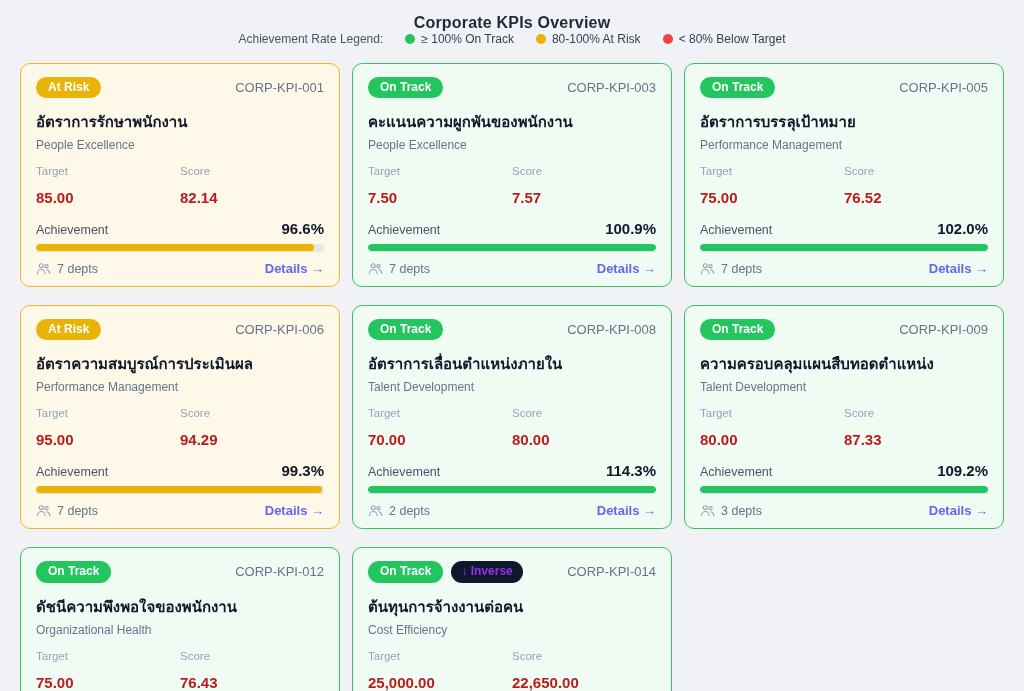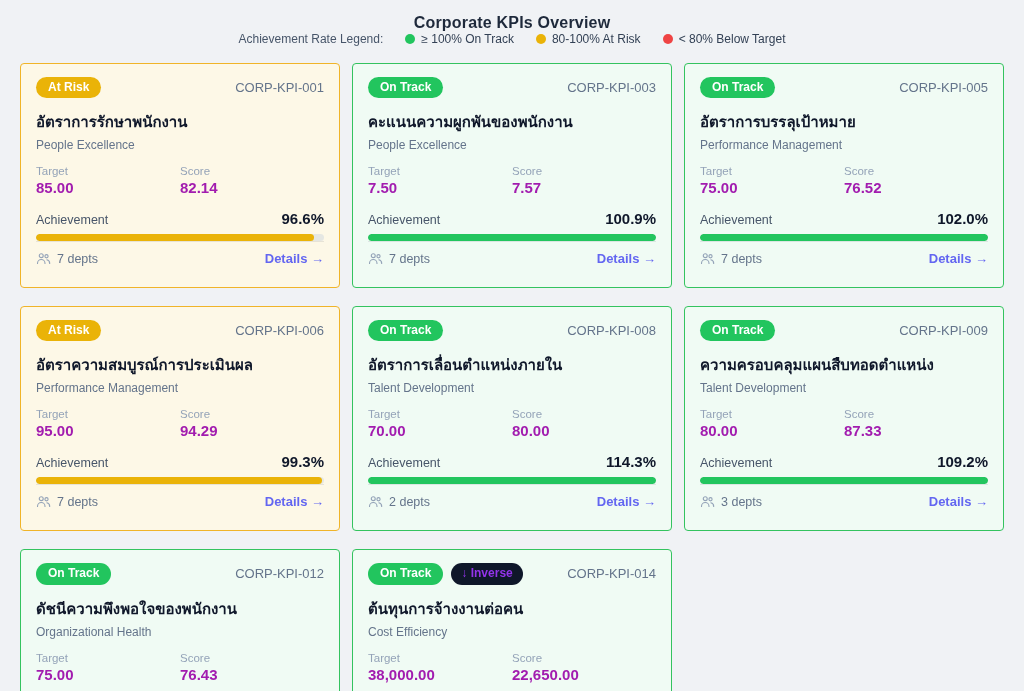--- a/index.html
+++ b/index.html
@@ -26,24 +26,24 @@
   
   .grid {
     display: grid;
     grid-template-columns: repeat(3, 1fr);
     column-gap: 12px;
     row-gap: 18px;
   }
 
   
   .card {
-    border-radius: 4px;
+    border-radius: 10px;
     border: 1.5px solid #ccc;
     background: #fff;
-    padding: 13px 15px 21px 15px;
+    padding: 13px 15px 10px 15px;
     display: flex;
     flex-direction: column;
     min-height: 190px;
   }
   .card-top { display: flex; justify-content: space-between; align-items: center; }
   .badges { display: flex; align-items: center; gap: 8px; }
   .status-badge {
     display: inline-block;
     padding: 4px 12px;
     border-radius: 999px;
@@ -57,21 +57,21 @@
     font-size: 12px; font-weight: 600;
     background: #0f172a; color: #9333ea;
     line-height: 1.1;
   }
   .kpi-id { font-size: 13px; color: #64748b; }
   .kpi-title { margin-top: 12px; font-size: 15px; font-weight: 700; color: #0f172a; }
   .kpi-category { margin-top: 4px; font-size: 12px; color: #64748b; }
 
   .metrics { margin-top: 13px; display: grid; grid-template-columns: 1fr 1fr; }
   .metric-label { font-size: 11.5px; color: #94a3b8; }
-  .metric-value { margin-top: 2px; font-size: 15px; font-weight: 700; color: #a21caf; }
+  .metric-value { margin-top: 12px; font-size: 15px; font-weight: 700; color: #b91c1c; }
 
   .achv-row { margin-top: 14px; display: flex; justify-content: space-between; align-items: baseline; }
   .achv-label { font-size: 12.5px; color: #475569; }
   .achv-value { font-size: 15px; font-weight: 700; color: #0f172a; }
 
   .bar-track {
     margin-top: 7px; height: 7px; border-radius: 99px;
     background: #e5e7e3; overflow: hidden;
   }
   .bar-fill { height: 100%; border-radius: 99px; }
@@ -405,21 +405,21 @@
           <span class="status-badge" style="background-color: rgb(34, 197, 94);">On Track</span>
           <span class="inverse-badge">↓ Inverse</span>
         </div>
         <span class="kpi-id">CORP-KPI-014</span>
       </div>
       <div class="kpi-title">ต้นทุนการจ้างงานต่อคน</div>
       <div class="kpi-category">Cost Efficiency</div>
       <div class="metrics">
         <div class="metric">
           <div class="metric-label">Target</div>
-          <div class="metric-value">38,000.00</div>
+          <div class="metric-value">25,000.00</div>
         </div>
         <div class="metric">
           <div class="metric-label">Score</div>
           <div class="metric-value">22,650.00</div>
         </div>
       </div>
       <div class="achv-row">
         <span class="achv-label">Achievement</span>
         <span class="achv-value">110.4%</span>
       </div>

